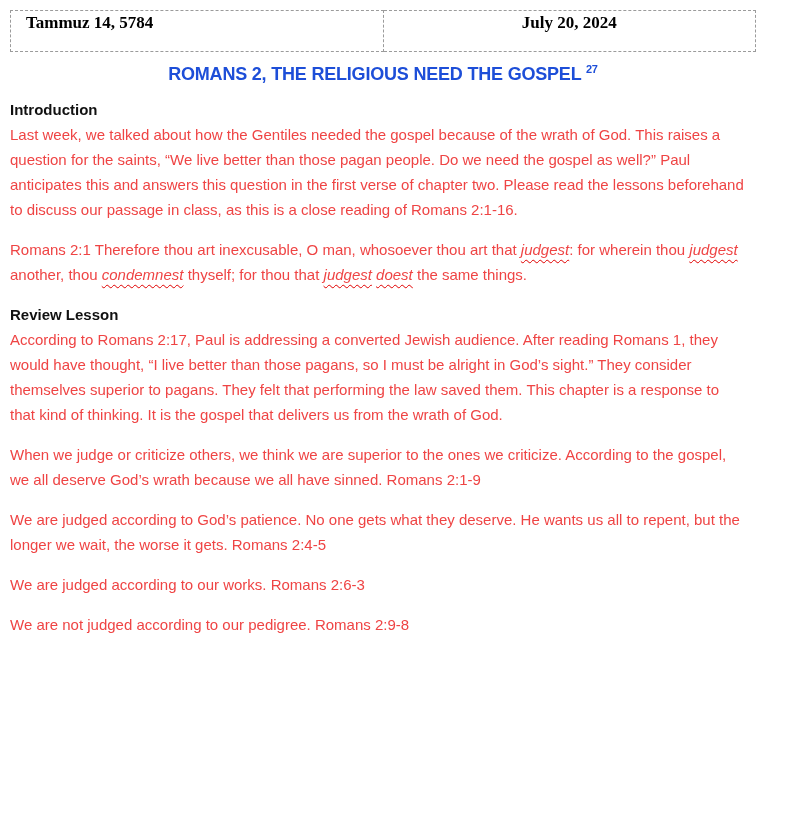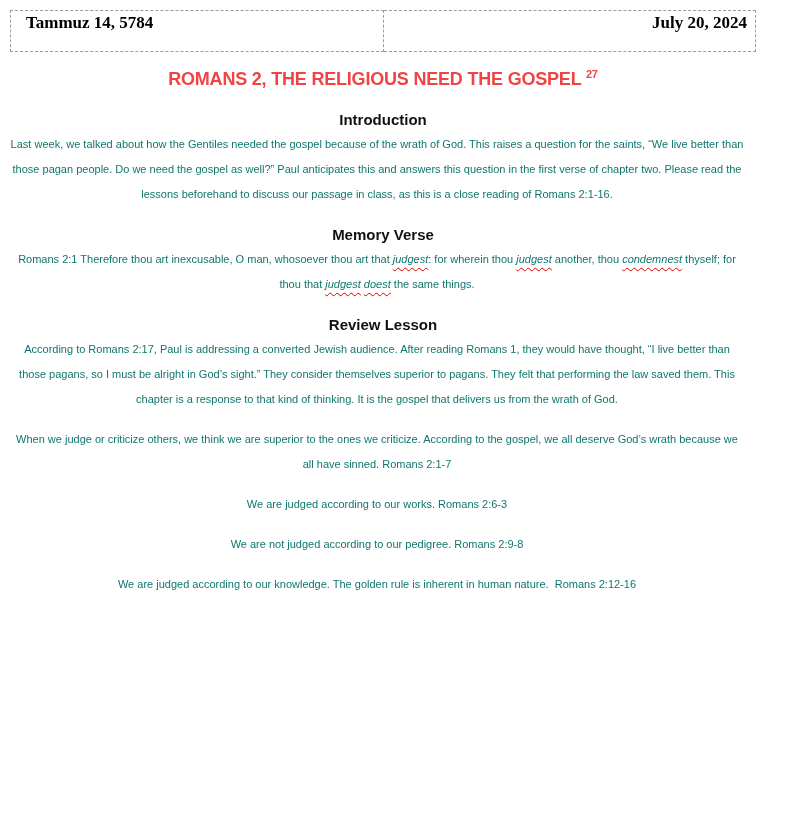--- a/index.html
+++ b/index.html
@@ -24,51 +24,51 @@
     border: 1px dashed #9b9b9b;
     height: 36px;
     vertical-align: top;
     font-family: "Liberation Serif", "DejaVu Serif", serif;
     font-weight: bold;
     font-size: 17px;
     color: #000000;
     padding: 2px 8px 2px 15px;
   }
   table.dates td.right {
-    text-align: right;
+    text-align: center;
     padding: 2px 8px 2px 8px;
   }
   h1.doc-title {
     margin: 7px 0 13px 0;
     text-align: center;
     font-size: 18px;
-    line-height: 30px;
+    line-height: 20px;
     font-weight: bold;
     letter-spacing: -0.2px;
-    color: #ef4444;
+    color: #1d4ed8;
   }
   h1.doc-title sup {
     font-size: 11px;
     font-weight: bold;
   }
   h2.sec-head {
     font-size: 15px;
     font-weight: bold;
     line-height: 25px;
     margin: 0;
     color: #111111;
   }
   p.body-text {
-    font-size: 11px;
+    font-size: 15px;
     line-height: 25px;
     margin: 0 12px 15px 0;
     white-space: pre-wrap;
-    color: #0f766e;
+    color: #ef4444;
   }
-  section { margin: 0; text-align: center; }
+  section { margin: 0; }
   .squiggle {
     text-decoration-line: underline;
     text-decoration-style: wavy;
     text-decoration-color: #e00000;
     text-decoration-thickness: 1px;
     text-underline-offset: 4px;
     font-style: italic;
   }
 </style>
 </head>
@@ -90,27 +90,26 @@
     </table>
 
   <h1 class="doc-title"><span>ROMANS 2, THE RELIGIOUS NEED THE GOSPEL</span> <sup>27</sup></h1>
 
   <section>
     <h2 class="sec-head">Introduction</h2>
     <p class="body-text">Last week, we talked about how the Gentiles needed the gospel because of the wrath of God. This raises a question for the saints, “We live better than those pagan people. Do we need the gospel as well?” Paul anticipates this and answers this question in the first verse of chapter two. Please read the lessons beforehand to discuss our passage in class, as this is a close reading of Romans 2:1-16.</p>
   </section>
 
   <section>
-    <h2 class="sec-head">Memory Verse</h2>
     <p class="body-text"><span>Romans 2:1 Therefore thou art inexcusable, O man, whosoever thou art that </span><span class="squiggle">judgest</span><span>: for wherein thou </span><span class="squiggle">judgest</span><span> another, thou </span><span class="squiggle">condemnest</span><span> thyself; for thou that </span><span class="squiggle">judgest</span><span> </span><span class="squiggle">doest</span><span> the same things.</span></p>
   </section>
 
   <section>
     <h2 class="sec-head">Review Lesson</h2>
     <p class="body-text">According to Romans 2:17, Paul is addressing a converted Jewish audience. After reading Romans 1, they would have thought, “I live better than those pagans, so I must be alright in God’s sight.” They consider themselves superior to pagans. They felt that performing the law saved them. This chapter is a response to that kind of thinking. It is the gospel that delivers us from the wrath of God.</p>
-    <p class="body-text">When we judge or criticize others, we think we are superior to the ones we criticize. According to the gospel, we all deserve God’s wrath because we all have sinned. Romans 2:1-7</p>
+    <p class="body-text">When we judge or criticize others, we think we are superior to the ones we criticize. According to the gospel, we all deserve God’s wrath because we all have sinned. Romans 2:1-9</p>
+    <p class="body-text">We are judged according to God’s patience. No one gets what they deserve. He wants us all to repent, but the longer we wait, the worse it gets. Romans 2:4-5</p>
     <p class="body-text">We are judged according to our works. Romans 2:6-3</p>
     <p class="body-text">We are not judged according to our pedigree. Romans 2:9-8</p>
-    <p class="body-text">We are judged according to our knowledge. The golden rule is inherent in human nature.  Romans 2:12-16</p>
   </section>
 
 
 </div>
 
 </body></html>

